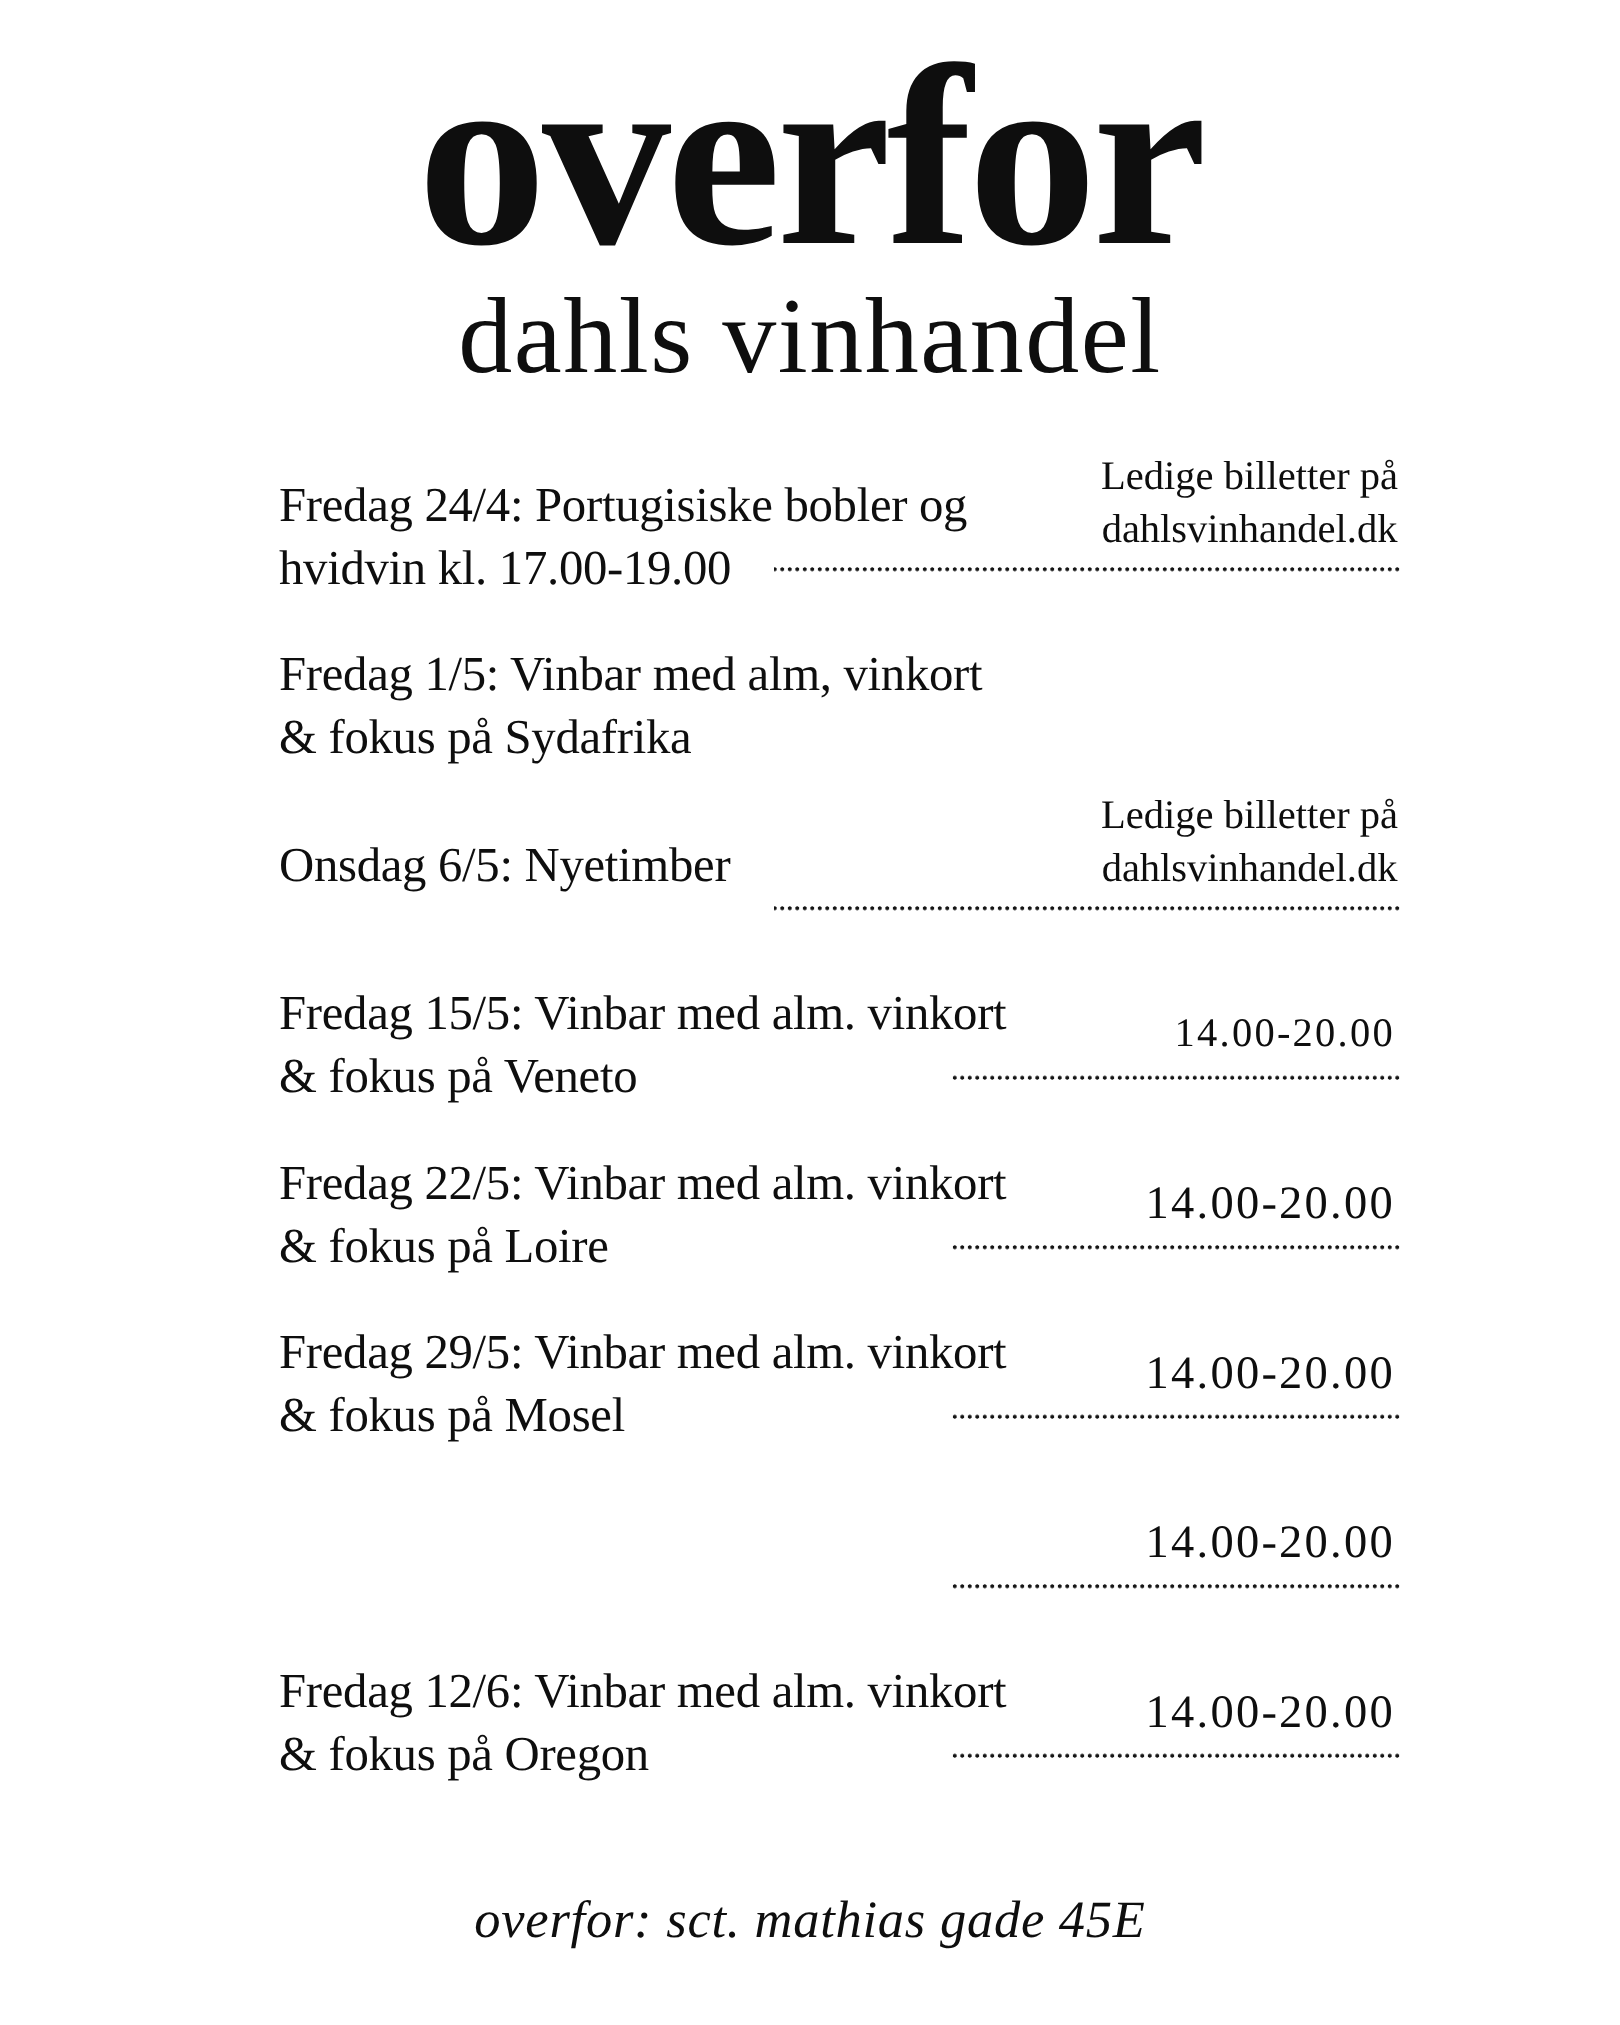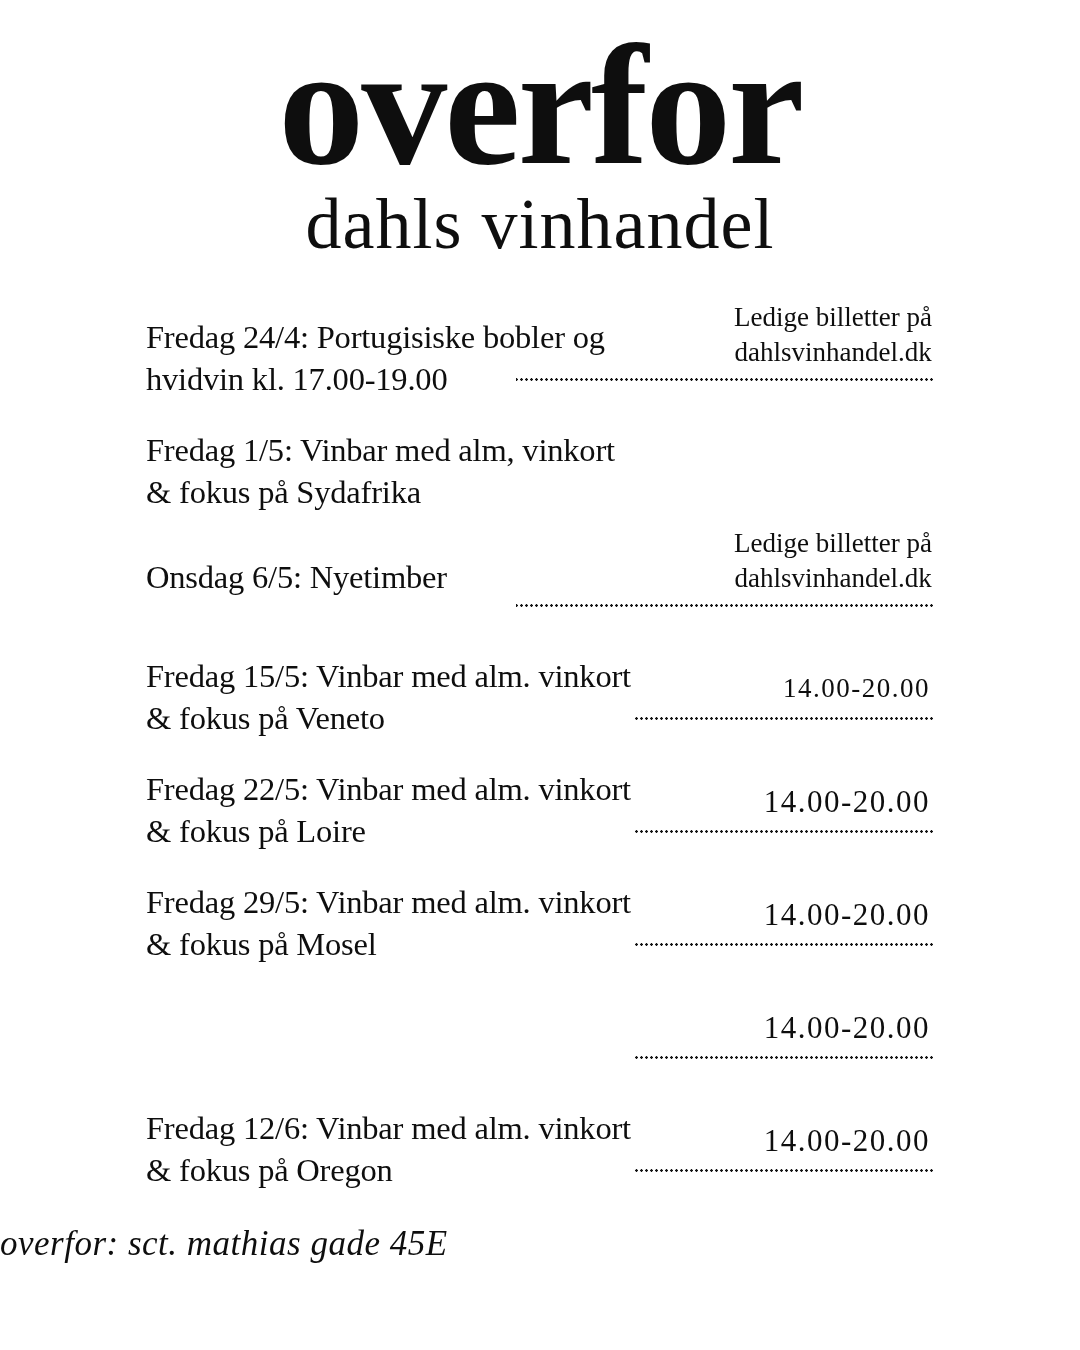--- a/index.html
+++ b/index.html
@@ -46,20 +46,21 @@
   .row {
     position: relative;
     min-height: 85px;
     margin-bottom: 28px;
   }
   .event-title {
     width: 620px;
     font-size: 32.5px;
     line-height: 1.3;
     letter-spacing: -0.2px;
+    margin-left: 40px;
   }
   .event-title .line { display: block; }
   .row.single .event-title { padding-top: 14px; }
 
   .event-right {
     position: absolute;
     right: 0;
     bottom: 20px;
   }
   .right-inner {
@@ -91,21 +92,22 @@
 
   .dotted {
     height: 3px;
     background-image: radial-gradient(circle, #141414 1.1px, transparent 1.5px);
     background-size: 5px 3px;
     background-repeat: repeat-x;
     background-position: right center;
   }
   
   .footer {
-    margin-top: 32px;
+    margin-top: 68px;
+    text-align: center;
   }
   .address {
     font-style: italic;
     font-size: 35px;
     letter-spacing: 0.5px;
   }
 </style>
 </head>
 <body>
 

